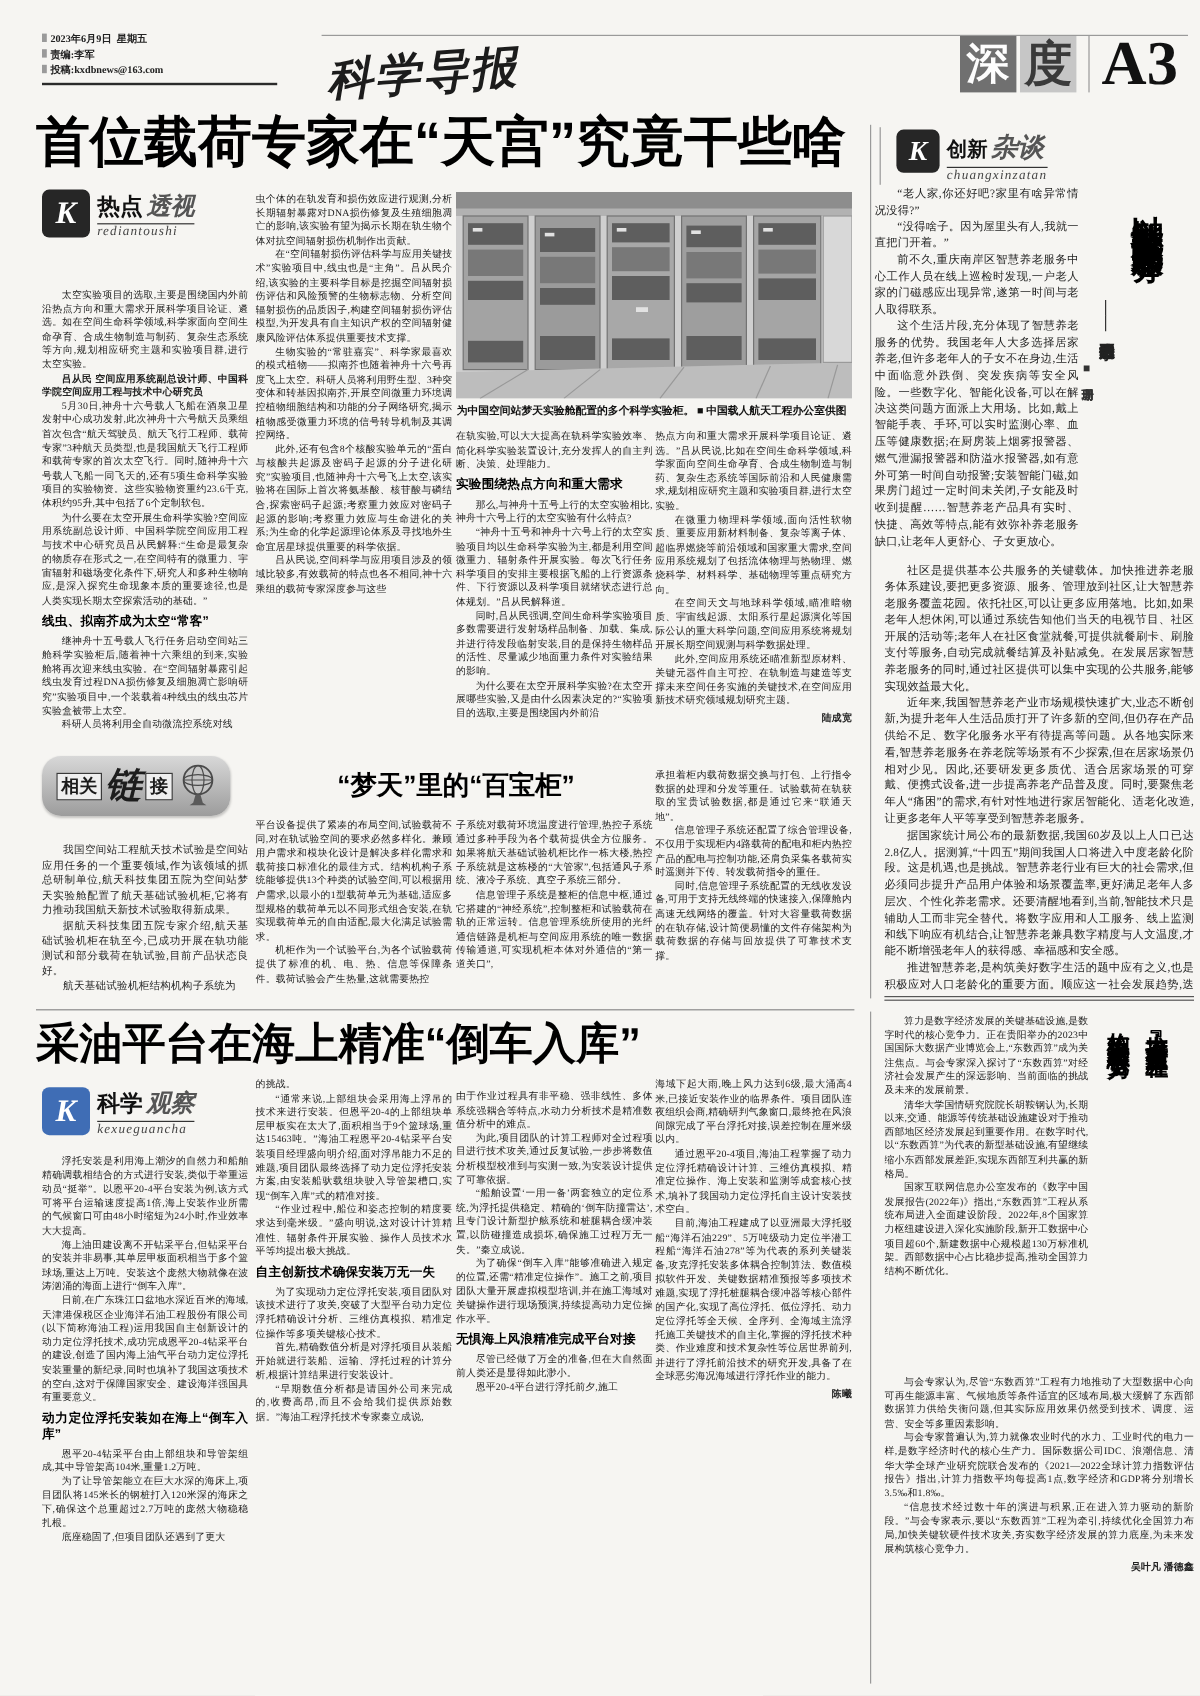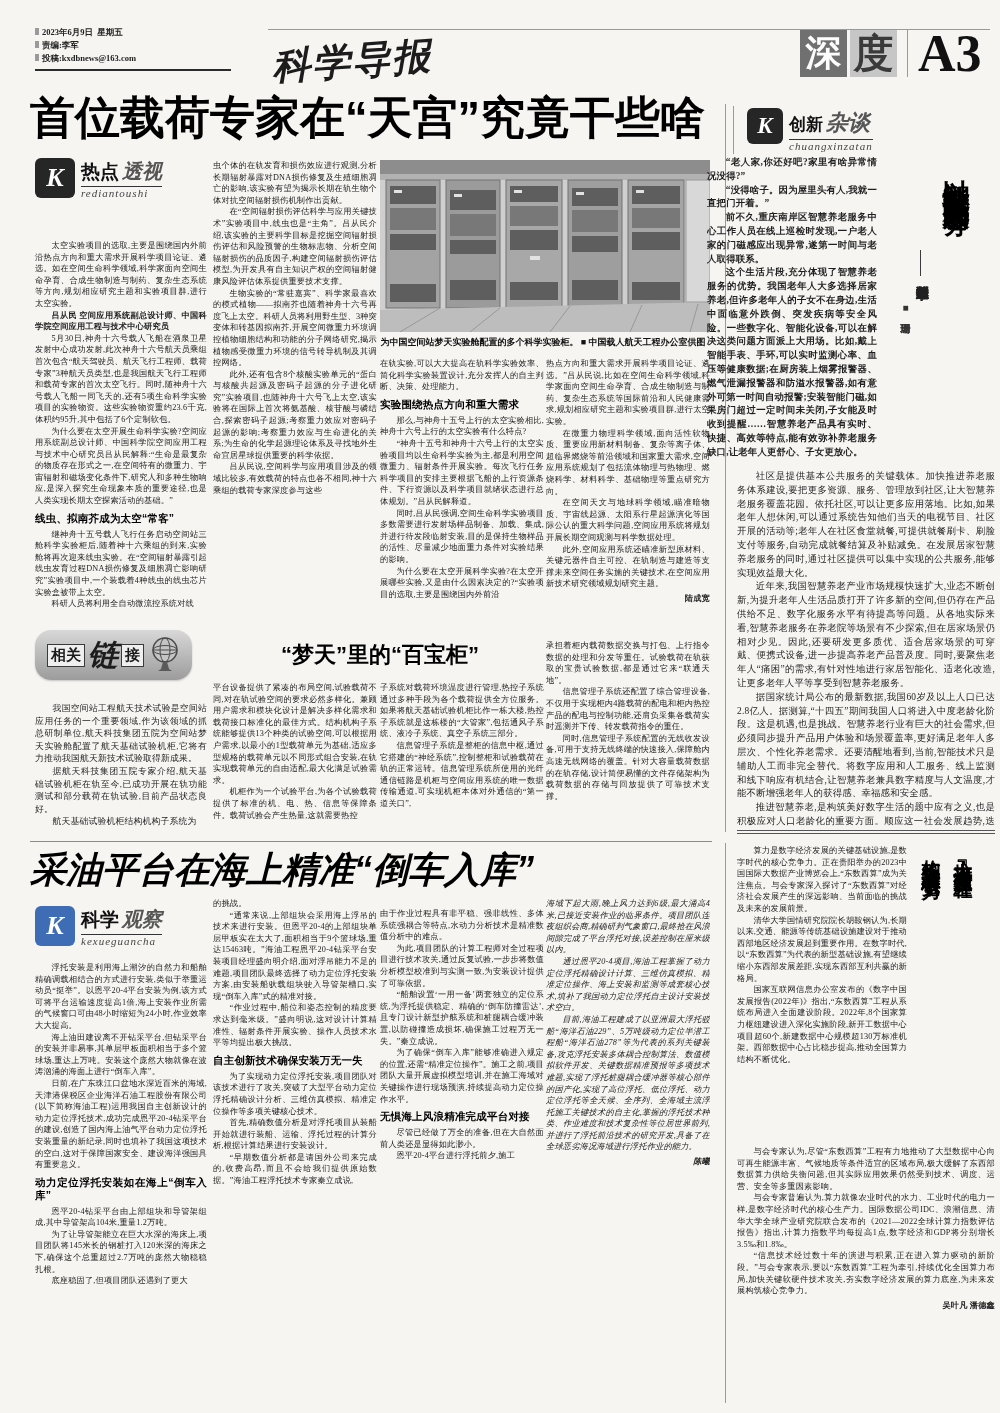--- a/index.html
+++ b/index.html
@@ -17,21 +17,21 @@
   .deep1{width:47px;height:47px;background:#707070;color:#fdfdfd;display:flex;align-items:center;
          justify-content:center;font-size:36px;font-weight:bold;}
   .deep2{width:47px;height:47px;background:#c6c6c6;color:#3a3a3a;display:flex;align-items:center;
          justify-content:center;font-size:40px;font-weight:bold;margin-left:3px;}
   .pageno{font-size:52px;font-weight:bold;margin-left:10px;color:#111;font-family:"Liberation Serif",serif;
           border-left:1px solid #999;padding-left:10px;line-height:47px;}
   
   .main-headline{left:30px;top:88px;width:705px;font-family:"Liberation Sans",sans-serif;
                  font-size:45px;font-weight:900;white-space:nowrap;letter-spacing:0px;color:#000;}
   .oil-headline{left:30px;top:846px;font-family:"Liberation Sans",sans-serif;
-                font-size:36px;font-weight:900;white-space:nowrap;color:#000;font-style:italic;}
+                font-size:36px;font-weight:900;white-space:nowrap;color:#000;}
   .mt-headline{left:213px;top:640px;width:334px;text-align:center;font-family:"Liberation Sans",sans-serif;
                font-size:22px;font-weight:900;color:#000;}
   
   .marker{display:flex;align-items:flex-start;}
   .kblock{width:40px;height:40px;background:#262626;border-radius:6px;color:#fff;display:flex;flex:0 0 40px;
           align-items:center;justify-content:center;font:italic bold 26px "Liberation Serif",serif;}
   .kblock.blue{background:#3f6db5;}
   .kblock.small{width:36px;height:36px;flex-basis:36px;font-size:23px;}
   .mk-txt{margin-left:6px;}
   .mk-row{border-bottom:1px solid #333;padding-bottom:1px;white-space:nowrap;}
@@ -198,21 +198,21 @@
   <div class="col" style="left:546px;top:358px;width:164px;height:274px;">
       <p class="b-c">热点方向和重大需求开展科学项目论证、遴选。”吕从民说,比如在空间生命科学领域,科学家面向空间生命孕育、合成生物制造与制药、复杂生态系统等国际前沿和人民健康需求,规划相应研究主题和实验项目群,进行太空实验。</p>
       <p class="b-p">在微重力物理科学领域,面向活性软物质、重要应用新材料制备、复杂等离子体、超临界燃烧等前沿领域和国家重大需求,空间应用系统规划了包括流体物理与热物理、燃烧科学、材料科学、基础物理等重点研究方向。</p>
       <p class="b-p">在空间天文与地球科学领域,瞄准暗物质、宇宙线起源、太阳系行星起源演化等国际公认的重大科学问题,空间应用系统将规划开展长期空间观测与科学数据处理。</p>
       <p class="b-p">此外,空间应用系统还瞄准新型原材料、关键元器件自主可控、在轨制造与建造等支撑未来空间任务实施的关键技术,在空间应用新技术研究领域规划研究主题。</p>
       <p class="b-by">陆成宽</p>
     </div>
 
   <div class="abs vrule" style="left:725px;top:104px;height:728px;"></div>
 
-  <div class="col kai" style="left:707px;top:156px;width:170px;height:308px;font-weight:bold;">
+  <div class="col kai" style="left:729px;top:156px;width:170px;height:308px;">
       <p class="b-p">“老人家,你还好吧?家里有啥异常情况没得?”</p>
       <p class="b-p">“没得啥子。因为屋里头有人,我就一直把门开着。”</p>
       <p class="b-p">前不久,重庆南岸区智慧养老服务中心工作人员在线上巡检时发现,一户老人家的门磁感应出现异常,遂第一时间与老人取得联系。</p>
       <p class="b-p">这个生活片段,充分体现了智慧养老服务的优势。我国老年人大多选择居家养老,但许多老年人的子女不在身边,生活中面临意外跌倒、突发疾病等安全风险。一些数字化、智能化设备,可以在解决这类问题方面派上大用场。比如,戴上智能手表、手环,可以实时监测心率、血压等健康数据;在厨房装上烟雾报警器、燃气泄漏报警器和防溢水报警器,如有意外可第一时间自动报警;安装智能门磁,如果房门超过一定时间未关闭,子女能及时收到提醒……智慧养老产品具有实时、快捷、高效等特点,能有效弥补养老服务缺口,让老年人更舒心、子女更放心。</p>
     </div>
   <div class="abs vtext zatan-vtitle">以智能技术赋能养老服务</div>
   <div class="abs vtext zatan-vsub">——创造更好的数字生活</div>
   <div class="abs vtext zatan-vby">■ 周珊珊</div>
   <div class="col kai" style="left:737px;top:470px;width:258px;height:356px;">
       <p class="b-p">社区是提供基本公共服务的关键载体。加快推进养老服务体系建设,要把更多资源、服务、管理放到社区,让大智慧养老服务覆盖花园。依托社区,可以让更多应用落地。比如,如果老年人想休闲,可以通过系统告知他们当天的电视节目、社区开展的活动等;老年人在社区食堂就餐,可提供就餐刷卡、刷脸支付等服务,自动完成就餐结算及补贴减免。在发展居家智慧养老服务的同时,通过社区提供可以集中实现的公共服务,能够实现效益最大化。</p>
@@ -289,21 +289,21 @@
     </div>
   <div class="col" style="left:380px;top:908px;width:164px;height:494px;">
       <p class="b-c">由于作业过程具有非平稳、强非线性、多体系统强耦合等特点,水动力分析技术是精准数值分析中的难点。</p>
       <p class="b-p">为此,项目团队的计算工程师对全过程项目进行技术攻关,通过反复试验,一步步将数值分析模型校准到与实测一致,为安装设计提供了可靠依据。</p>
       <p class="b-p">“船舶设置‘一用一备’两套独立的定位系统,为浮托提供稳定、精确的‘倒车防撞雷达’,且专门设计新型护舷系统和桩腿耦合缓冲装置,以防碰撞造成损坏,确保施工过程万无一失。”秦立成说。</p>
       <p class="b-p">为了确保“倒车入库”能够准确进入规定的位置,还需“精准定位操作”。施工之前,项目团队大量开展虚拟模型培训,并在施工海域对关键操作进行现场预演,持续提高动力定位操作水平。</p>
       <p class="b-h">无惧海上风浪精准完成平台对接</p>
       <p class="b-p">尽管已经做了万全的准备,但在大自然面前人类还是显得如此渺小。</p>
       <p class="b-p">恩平20-4平台进行浮托前夕,施工</p>
     </div>
-  <div class="col" style="left:546px;top:898px;width:164px;height:504px;font-style:italic;">
+  <div class="col" style="left:546px;top:898px;width:164px;height:504px;">
       <p class="b-c">海域下起大雨,晚上风力达到6级,最大涌高4米,已接近安装作业的临界条件。项目团队连夜组织会商,精确研判气象窗口,最终抢在风浪间隙完成了平台浮托对接,误差控制在厘米级以内。</p>
       <p class="b-p">通过恩平20-4项目,海油工程掌握了动力定位浮托精确设计计算、三维仿真模拟、精准定位操作、海上安装和监测等成套核心技术,填补了我国动力定位浮托自主设计安装技术空白。</p>
       <p class="b-p">目前,海油工程建成了以亚洲最大浮托驳船“海洋石油229”、5万吨级动力定位半潜工程船“海洋石油278”等为代表的系列关键装备,攻克浮托安装多体耦合控制算法、数值模拟软件开发、关键数据精准预报等多项技术难题,实现了浮托桩腿耦合缓冲器等核心部件的国产化,实现了高位浮托、低位浮托、动力定位浮托等全天候、全序列、全海域主流浮托施工关键技术的自主化,掌握的浮托技术种类、作业难度和技术复杂性等位居世界前列,并进行了浮托前沿技术的研究开发,具备了在全球恶劣海况海域进行浮托作业的能力。</p>
       <p class="b-by">陈曦</p>
     </div>
 
   <div class="col" style="left:737px;top:845px;width:170px;height:296px;">
       <p class="b-p">算力是数字经济发展的关键基础设施,是数字时代的核心竞争力。正在贵阳举办的2023中国国际大数据产业博览会上,“东数西算”成为关注焦点。与会专家深入探讨了“东数西算”对经济社会发展产生的深远影响、当前面临的挑战及未来的发展前景。</p>
       <p class="b-p">清华大学国情研究院院长胡鞍钢认为,长期以来,交通、能源等传统基础设施建设对于推动西部地区经济发展起到重要作用。在数字时代,以“东数西算”为代表的新型基础设施,有望继续缩小东西部发展差距,实现东西部互利共赢的新格局。</p>
       <p class="b-p">国家互联网信息办公室发布的《数字中国发展报告(2022年)》指出,“东数西算”工程从系统布局进入全面建设阶段。2022年,8个国家算力枢纽建设进入深化实施阶段,新开工数据中心项目超60个,新建数据中心规模超130万标准机架。西部数据中心占比稳步提高,推动全国算力结构不断优化。</p>

